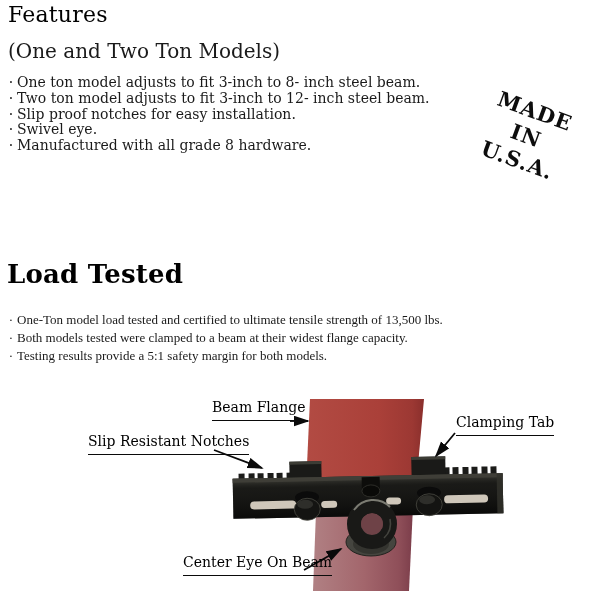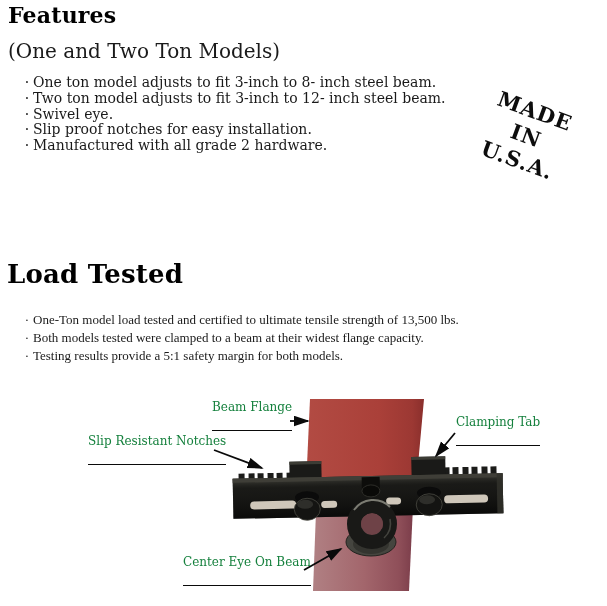--- a/index.html
+++ b/index.html
@@ -1,58 +1,58 @@
 <!DOCTYPE html>
 <html><head>
 <meta charset="utf-8">
 <style>
   html,body{margin:0;padding:0;}
   body{
     width:607px;height:606px;background:#ffffff;position:relative;
     overflow:hidden;font-family:"DejaVu Serif",serif;color:#1a1a1a;
   }
   .abs{position:absolute;}
-  .h-features{left:8px;top:0px;font-size:22px;font-weight:700;color:#000;line-height:30px;letter-spacing:.2px;}
+  .h-features{left:8px;top:0px;font-size:22px;font-weight:400;color:#000;line-height:30px;letter-spacing:.2px;}
   .subtitle{left:8px;top:41px;font-size:20px;line-height:20px;}
   .list{left:8px;font-size:14px;}
   .features-list{top:75px;line-height:15.8px;}
   .load-list{top:311px;font-family:"Liberation Serif",serif;font-size:13px;line-height:18px;}
-  .li{white-space:nowrap;margin-left:16px;}
+  .li{white-space:nowrap;}
   .bullet{display:inline-block;width:6px;margin-right:3px;text-align:center;}
   .stamp{
     left:472px;top:97px;width:108px;text-align:center;
     transform:rotate(20deg);transform-origin:50% 50%;
     font-weight:700;font-size:21px;line-height:26px;letter-spacing:1px;color:#0d0d0d;
   }
   .stamp .s-line{text-shadow:0.6px 0.6px 0 rgba(255,255,255,0.25);}
   .h-load{left:7px;top:257px;font-size:26px;font-weight:700;color:#000;line-height:34px;letter-spacing:.2px;}
   .figure{left:0;top:395px;width:607px;height:211px;}
   .figure svg{position:absolute;left:0;top:0;}
   .fig-label{
-    position:absolute;font-size:12px;line-height:14px;color:#15803d;
-    border-bottom:1px solid #0a0a0a;padding-bottom:16px;white-space:nowrap;
+    position:absolute;font-size:14px;line-height:14px;color:#000000;
+    border-bottom:1px solid #0a0a0a;padding-bottom:6px;white-space:nowrap;
   }
   .lbl-beam-flange{left:212px;top:5px;}
   .lbl-clamping-tab{left:456px;top:20px;}
   .lbl-slip-notches{left:88px;top:39px;}
   .lbl-center-eye{left:183px;top:160px;}
 </style>
 </head>
 <body>
 
 <div class="abs h-features">Features</div>
 
 <div class="abs subtitle">(One and Two Ton Models)</div>
 
 <div class="abs list features-list">
   <div class="li"><span class="bullet">·</span><span>One ton model adjusts to fit 3-inch to 8- inch steel beam.</span></div>
   <div class="li"><span class="bullet">·</span><span>Two ton model adjusts to fit 3-inch to 12- inch steel beam.</span></div>
+  <div class="li"><span class="bullet">·</span><span>Slip proof notches for easy installation.</span></div>
   <div class="li"><span class="bullet">·</span><span>Swivel eye.</span></div>
-  <div class="li"><span class="bullet">·</span><span>Slip proof notches for easy installation.</span></div>
-  <div class="li"><span class="bullet">·</span><span>Manufactured with all grade 2 hardware.</span></div>
+  <div class="li"><span class="bullet">·</span><span>Manufactured with all grade 8 hardware.</span></div>
 </div>
 
 <div class="abs stamp">
   <div class="s-line">MADE</div>
   <div class="s-line">IN</div>
   <div class="s-line">U.S.A.</div>
 </div>
 
 <div class="abs h-load">Load Tested</div>
 

